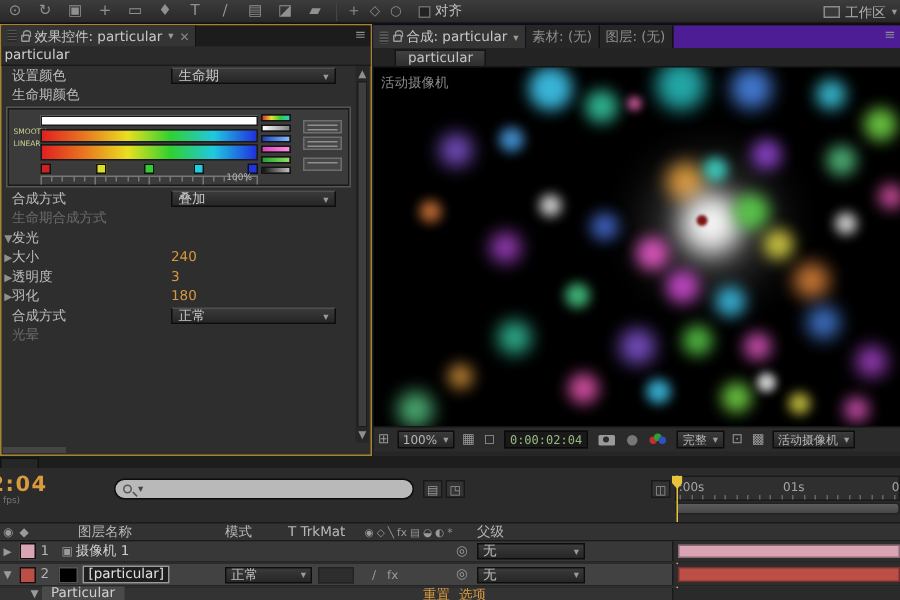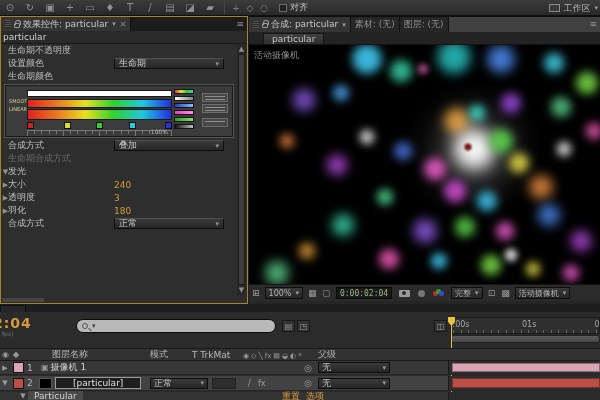--- a/index.html
+++ b/index.html
@@ -61,21 +61,21 @@
   #gruler{position:absolute;left:21px;top:44px;width:145px;height:6px;border-top:1px solid #777}
   .gtick{position:absolute;top:0;width:1px;height:3px;background:#777}
   #gmax{position:absolute;right:64px;top:42px;font-size:6px;color:#b5b5b5}
   #gpresets{position:absolute;right:36px;top:3px;width:22px}
   .gpre{width:20px;height:5px;border:1px solid #141414;margin-bottom:2px}
   .gbtn{position:absolute;width:26px;height:9px;background:#474747;border:1px solid #6e6e6e;overflow:hidden}
   .gbtn i{display:block;height:1px;background:#8f8f8f;margin:2px 2px 0}
 
   
   #viewer{left:249px;top:16px;width:351px;height:288px;background:#262626;border-top:1px solid #0e0e0e}
-  #vtabs{height:15px;background:#404040;display:flex;position:relative}
+  #vtabs{height:15px;background:#4c1d95;display:flex;position:relative}
   #vcrumbs{height:13px;background:#232323;border-bottom:1px solid #141414;display:flex;align-items:center}
   .crumb{margin-left:14px;height:11px;background:linear-gradient(#404040,#2e2e2e);border:1px solid #151515;border-bottom:none;padding:0 8px;line-height:11px;color:#c5c5c5}
   #canvas{position:absolute;left:0;top:28px;width:351px;height:254px;background:#000;overflow:hidden}
   #viewlabel{position:absolute;left:5px;top:4px;color:#8a8a8a}
   .particle{position:absolute;border-radius:50%}
 
   #vstatus{position:absolute;left:0;top:267px;width:351px;height:17px;background:#2b2b2b;border-top:1px solid #151515;display:flex;align-items:center;font-size:8px;color:#b5b5b5}
   .vs-ic{color:#9a9a9a;margin:0 3px;font-size:9px}
   .vs-dd{height:12px;background:linear-gradient(#3a3a3a,#262626);border:1px solid #0d0d0d;display:flex;align-items:center;padding:0 3px;margin:0 2px}
   .vs-dd .caret{margin-left:4px}
@@ -106,21 +106,21 @@
 
   #tl-header{position:absolute;left:0;top:36px;width:600px;height:13px;background:#323232;border-top:1px solid #1a1a1a;border-bottom:1px solid #1a1a1a;display:flex;align-items:center;color:#b8b8b8}
   .hcol{position:absolute}
   .hic{color:#9a9a9a;font-size:8px;margin:0 2px}
   .tl-row{position:absolute;left:0;width:600px;display:flex;align-items:center}
   .avcol{width:10px;text-align:center;color:#9a9a9a;font-size:7px}
   .lswatch{width:11px;height:11px;border:1px solid #111;margin:0 3px}
   .lnum{width:12px;color:#b5b5b5}
   .lthumb{width:13px;height:11px;background:#000;border:1px solid #555;margin-right:3px}
   .lname{color:#d0d0d0}
-  .namebox{background:#1e1e1e;border:1px solid #9a9a9a;color:#e0e0e0;padding:0 17px;height:12px;line-height:11px}
+  .namebox{background:#1e1e1e;border:1px solid #9a9a9a;color:#e0e0e0;padding:0 3px;height:12px;line-height:11px}
   .mode-dd{position:absolute;left:150px;width:58px;height:11px;background:linear-gradient(#3a3a3a,#262626);border:1px solid #0d0d0d;display:flex;align-items:center;justify-content:space-between;padding:0 3px}
   .trk-dd{position:absolute;left:212px;width:24px;height:11px;background:#2e2e2e;border:1px solid #222}
   .sw{position:absolute;color:#9a9a9a;font-size:8px}
   .pwhip{position:absolute;left:304px;color:#9a9a9a;font-size:9px}
   .par-dd{position:absolute;left:318px;width:72px;height:11px;background:linear-gradient(#3a3a3a,#262626);border:1px solid #0d0d0d;display:flex;align-items:center;justify-content:space-between;padding:0 3px}
   .track{position:absolute;left:448px;width:152px;height:100%;background:#2d2d2d;border-left:1px solid #1a1a1a}
   .tbar{position:absolute;left:3px;right:0;top:2px;bottom:2px;border:1px solid rgba(0,0,0,.35)}
   .fx-hot{color:#d99a3d}
 </style>
 </head>
@@ -162,24 +162,20 @@
       <span class="lockic"></span>
       <span>效果控件: particular</span>
       <span class="caret">▾</span>
       <span class="tclose">✕</span>
     </div>
     <span class="pmenu">≡</span>
   </div>
   <div id="fx-src">particular</div>
   <div id="fx-body">
     <div id="fx-rows-a">
-        <div class="row" style="position: relative;">
-          <span class="spacer"></span>
-          <span class="lbl">生命期不透明度</span>
-        </div>
         <div class="row" style="position: relative;">
           <span class="spacer"></span>
           <span class="lbl">设置颜色</span>
           <span class="ctrl">
             <span class="dd">
               <span>生命期</span>
               <span class="caret">▾</span>
             </span>
           </span>
         </div>
@@ -283,20 +279,24 @@
         </div>
         <div class="row" style="position: relative;">
           <span class="spacer"></span>
           <span class="lbl">合成方式</span>
           <span class="ctrl">
             <span class="dd">
               <span>正常</span>
               <span class="caret">▾</span>
             </span>
           </span>
+        </div>
+        <div class="row" style="position: relative;">
+          <span class="spacer"></span>
+          <span class="lbl grayed">光晕</span>
         </div>
       </div>
   </div>
   <div id="fx-scroll">
     <span class="arr" style="top:1px">▲</span>
     <span class="arr" style="bottom:1px">▼</span>
     <div id="fx-thumb"></div>
   </div>
   <div id="fx-hthumb"></div>
 </div>

